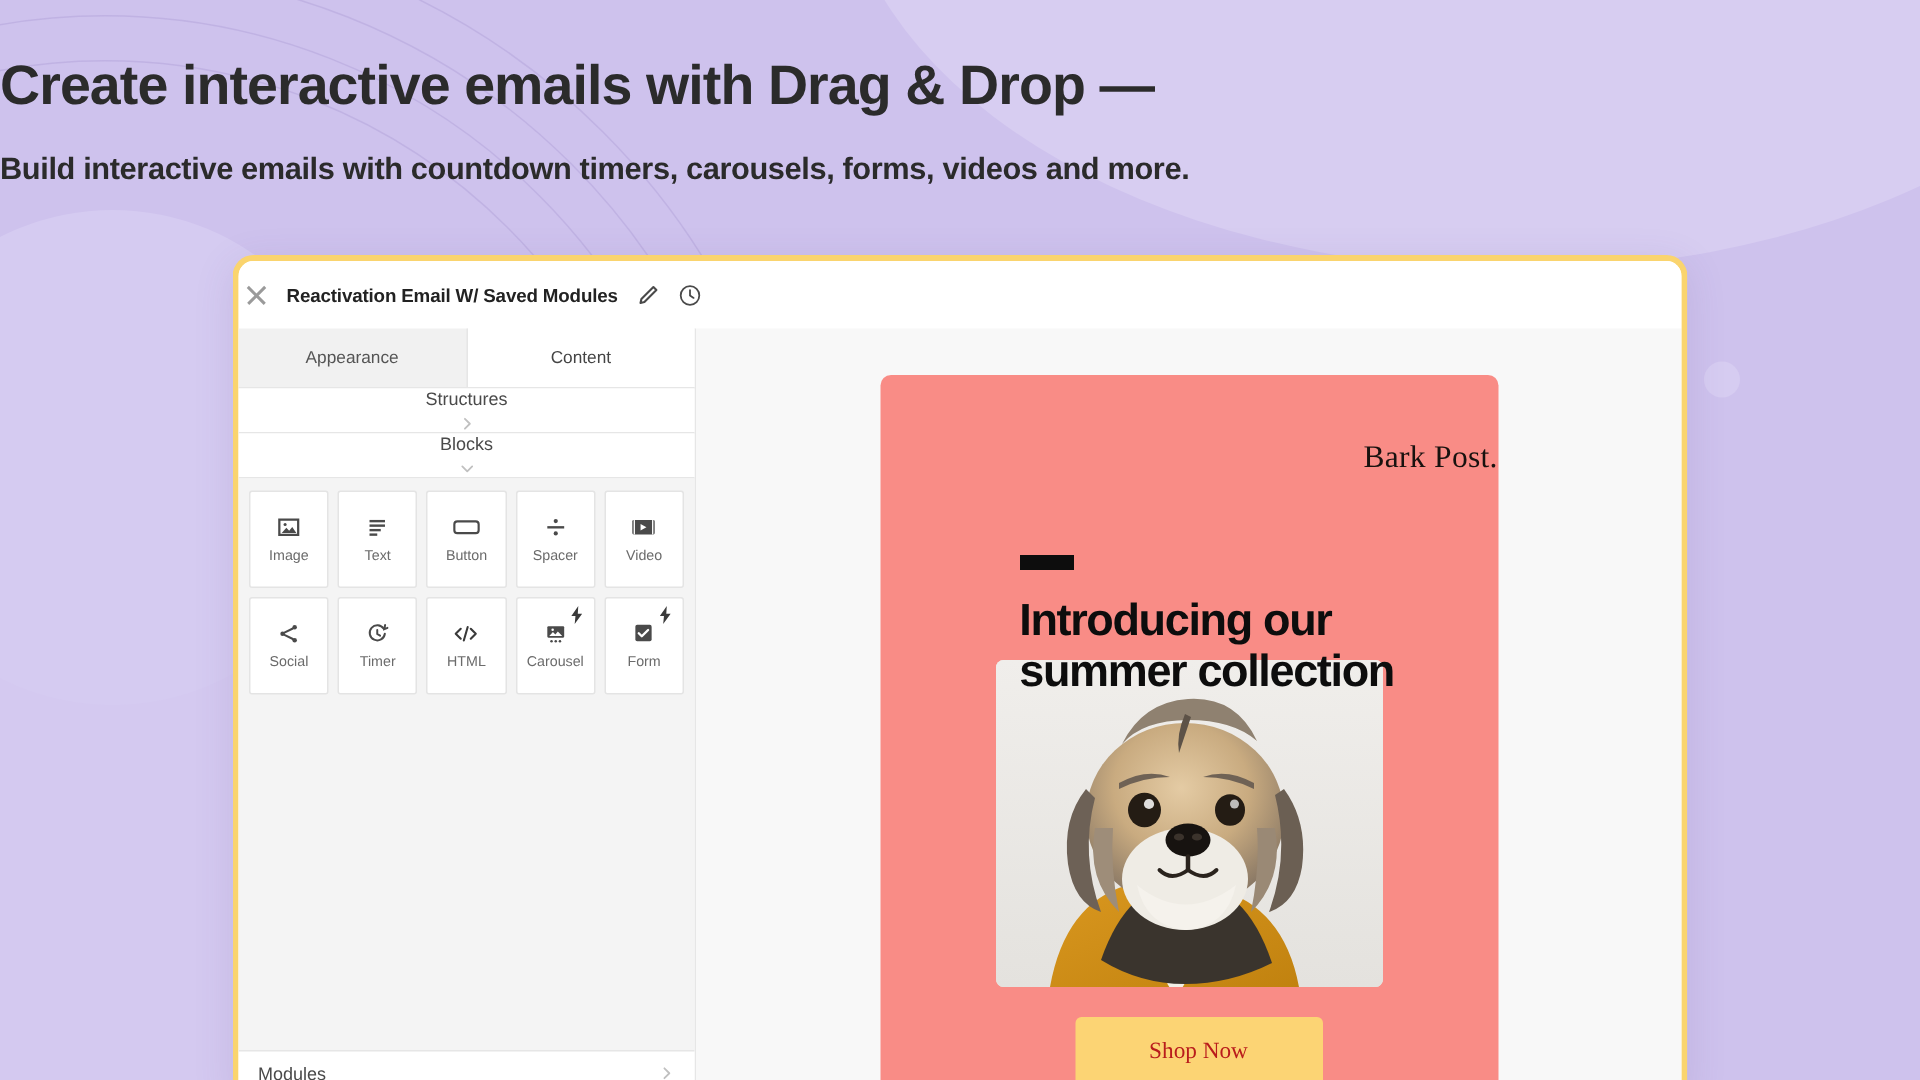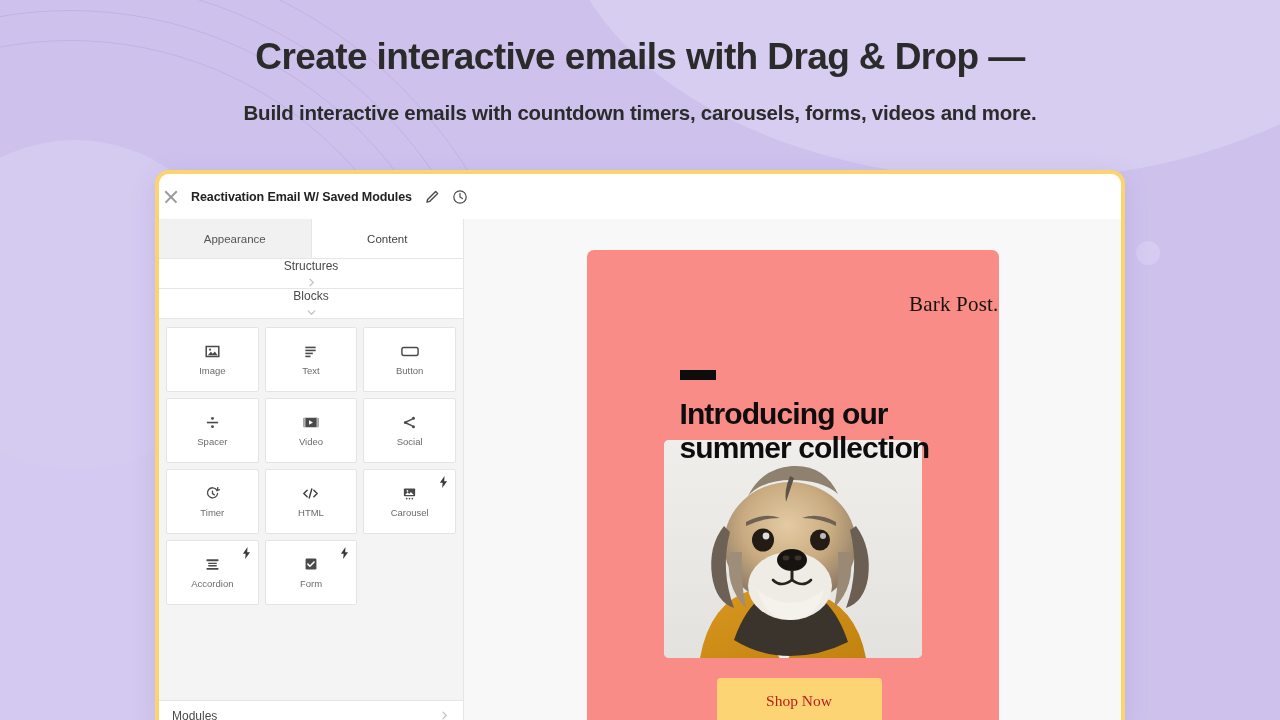--- a/index.html
+++ b/index.html
@@ -57,21 +57,21 @@
   }
   .arc1 { width: 760px; height: 760px; }
   .arc2 { width: 820px; height: 820px; }
   .arc3 { width: 880px; height: 880px; }
   .arc4 { width: 940px; height: 940px; }
 
   
   .hero {
     position: absolute;
     left: 0; right: 0; top: 36px;
-    text-align: center;
+    text-align: left;
     z-index: 3;
   }
   .hero h1 {
     font-size: 37px;
     font-weight: 700;
     letter-spacing: -0.6px;
     color: #2b2b2b;
     line-height: 1.15;
   }
   .hero h2 {
@@ -174,21 +174,21 @@
   .chev { color: #c0c0c0; display: flex; align-items: center; }
 
   .blocks-area {
     flex: 1;
     background: #f4f4f4;
     padding: 8px 7px 6px 7px;
     overflow: hidden;
   }
   .blocks-grid {
     display: grid;
-    grid-template-columns: repeat(3, 1fr);
+    grid-template-columns: repeat(5, 1fr);
     gap: 6px;
   }
   .block-tile {
     position: relative;
     height: 65px;
     background: #fff;
     border: 1px solid #e4e4e4;
     border-radius: 2px;
     display: flex;
     flex-direction: column;
@@ -465,36 +465,20 @@
                   <path d="M3.4 9.6l2.6-2.9 1.7 1.8 1.8-2.1 3.1 3.2z" fill="#fff"></path>
                   <circle cx="5.8" cy="5.2" r="0.9" fill="#fff"></circle>
                   <circle cx="5" cy="13.4" r="0.9"></circle>
                   <circle cx="8" cy="13.4" r="0.9"></circle>
                   <circle cx="11" cy="13.4" r="0.9"></circle>
                 </svg>
             </span>
             <span class="blabel">Carousel</span>
           </div>
 
-          <div class="block-tile">
-            <span class="bolt">
-              <svg viewBox="0 0 10 14" width="9" height="12" fill="#3a3a3a">
-                  <path d="M6.2 0L0.8 7.8h3.2L3.4 14 9.2 6h-3.4z"></path>
-                </svg>
-            </span>
-            <span class="bicon">
-              <svg viewBox="0 0 16 16" width="15" height="15" fill="#4a4a4a">
-                  <rect x="1.6" y="2.4" width="12.8" height="2" rx="0.5"></rect>
-                  <rect x="3.4" y="6" width="9.2" height="1.5" rx="0.4"></rect>
-                  <rect x="3.4" y="8.6" width="9.2" height="1.5" rx="0.4"></rect>
-                  <rect x="1.6" y="11.6" width="12.8" height="2" rx="0.5"></rect>
-                </svg>
-            </span>
-            <span class="blabel">Accordion</span>
-          </div>
 
           <div class="block-tile">
             <span class="bolt">
               <svg viewBox="0 0 10 14" width="9" height="12" fill="#3a3a3a">
                   <path d="M6.2 0L0.8 7.8h3.2L3.4 14 9.2 6h-3.4z"></path>
                 </svg>
             </span>
             <span class="bicon">
               <svg viewBox="0 0 16 16" width="14" height="14" fill="#4a4a4a">
                   <rect x="1.8" y="1.8" width="12.4" height="12.4" rx="1.4"></rect>

